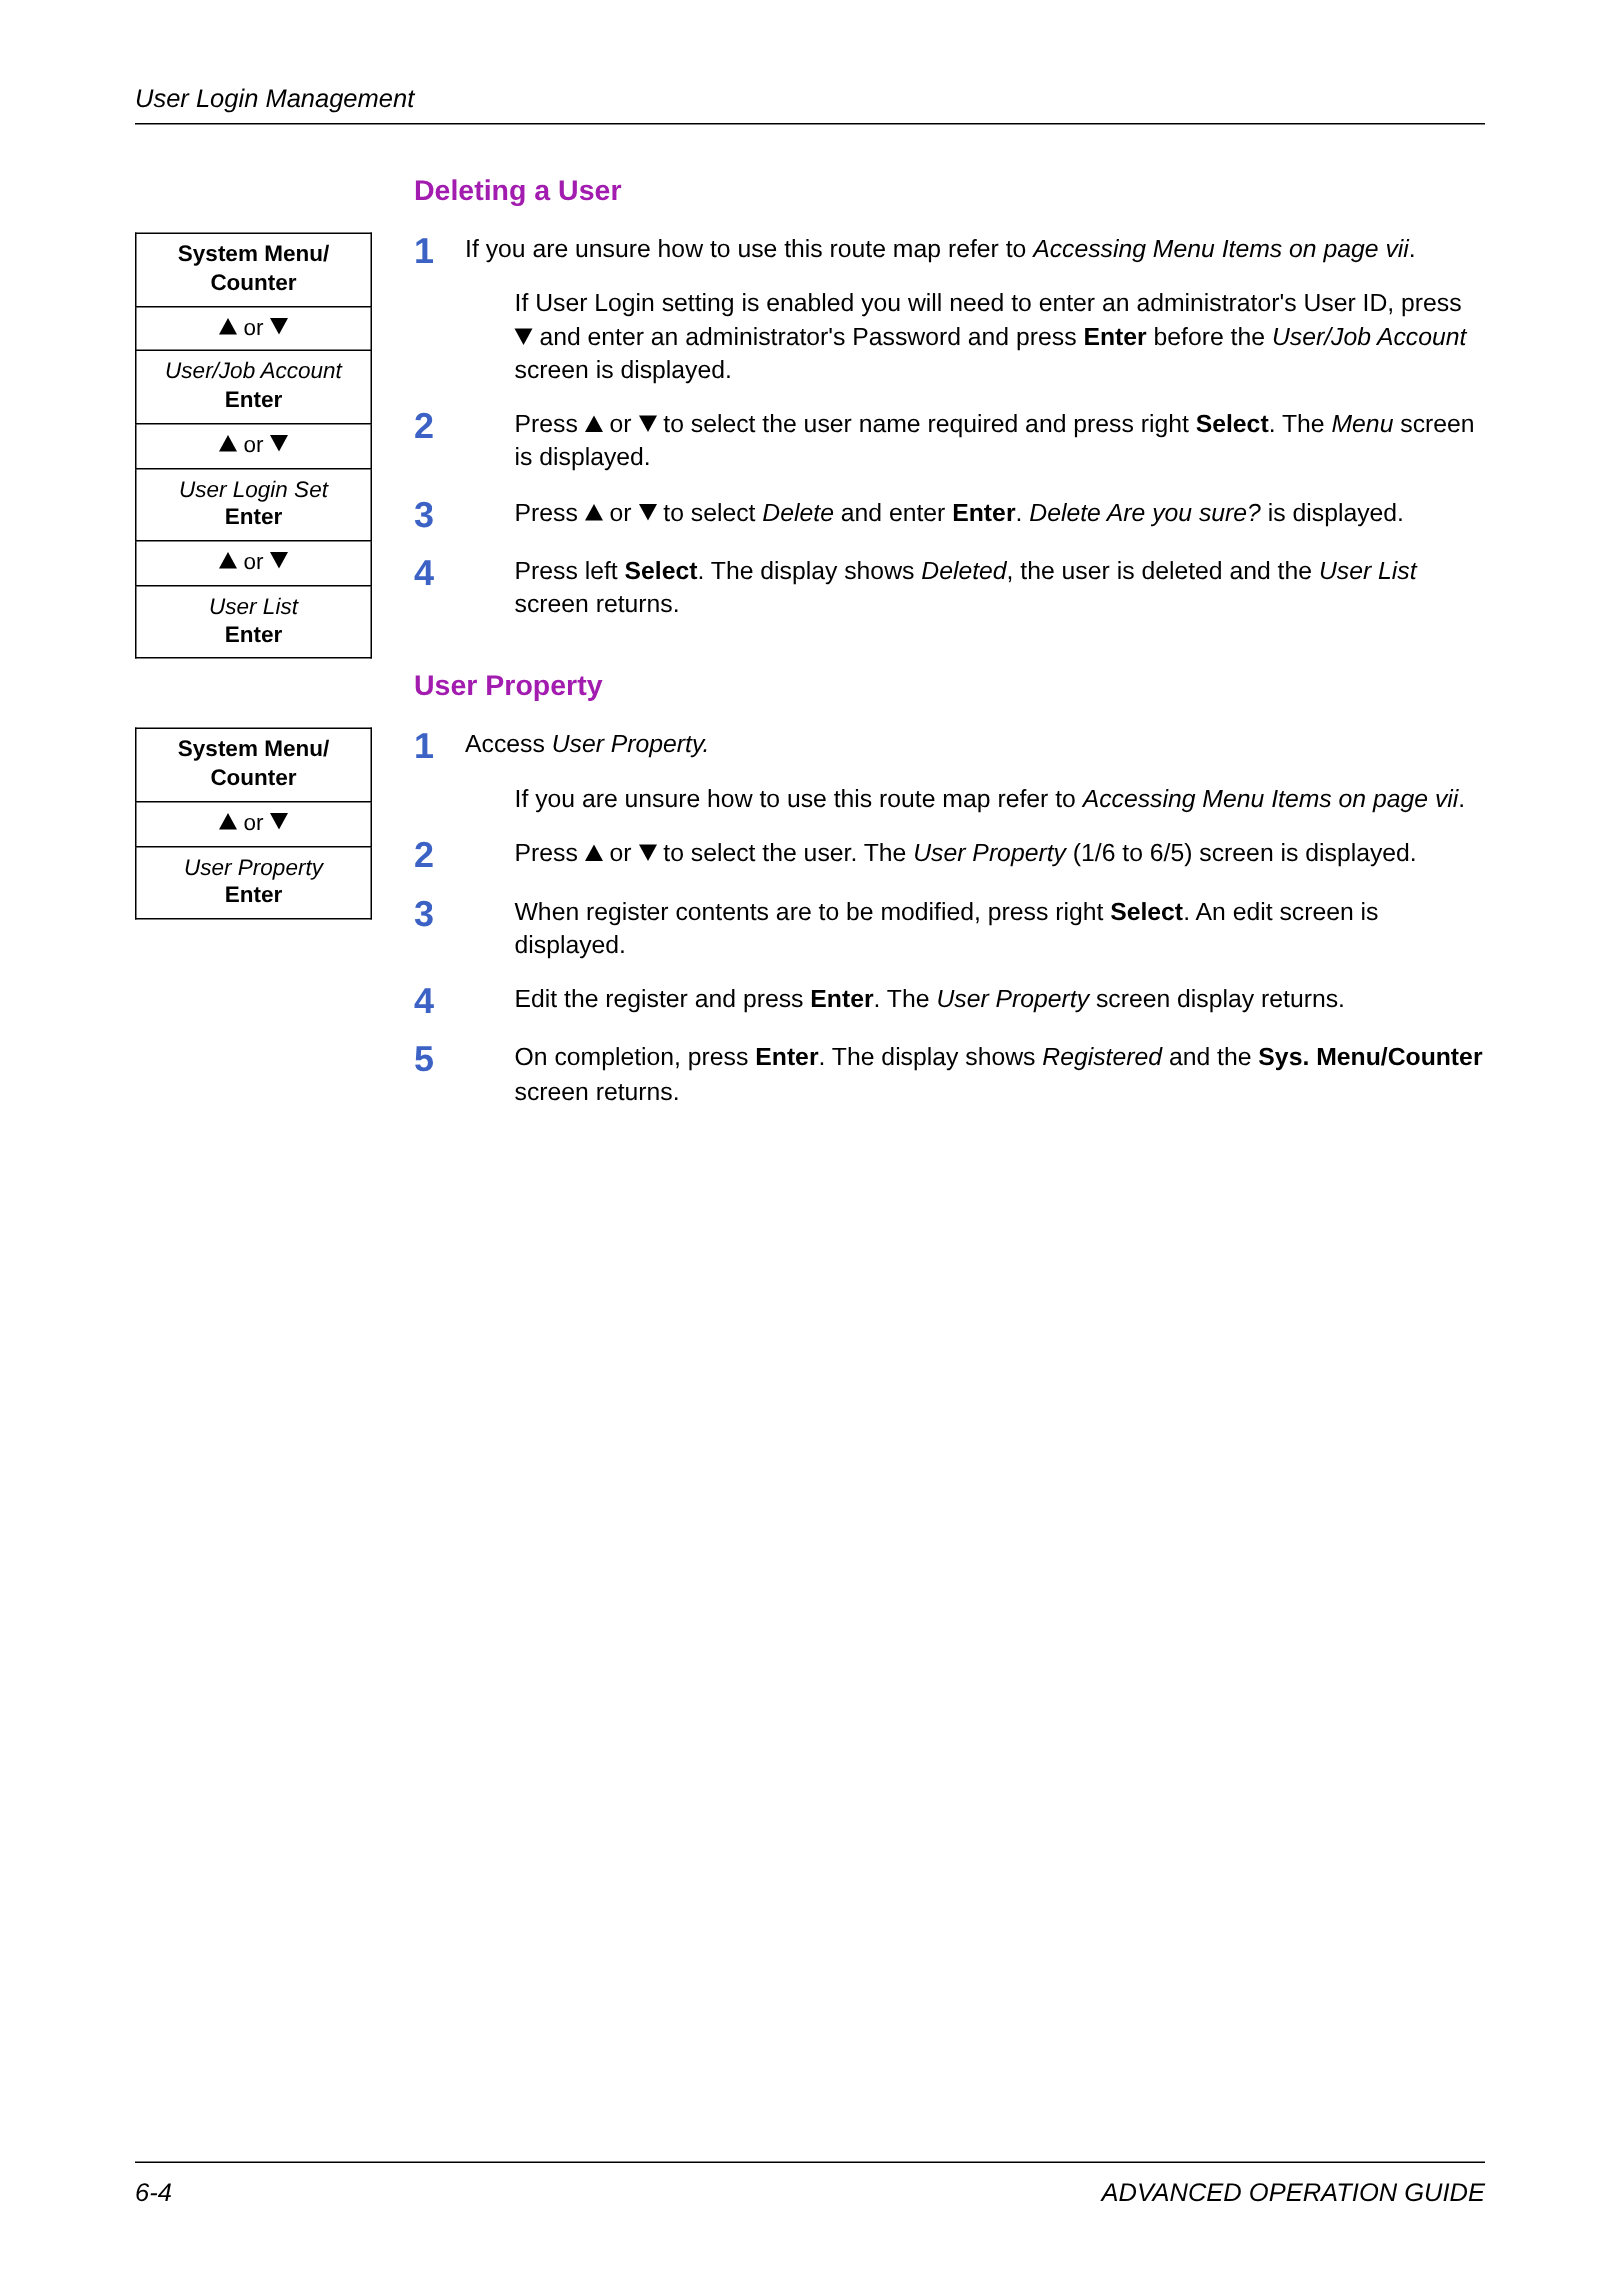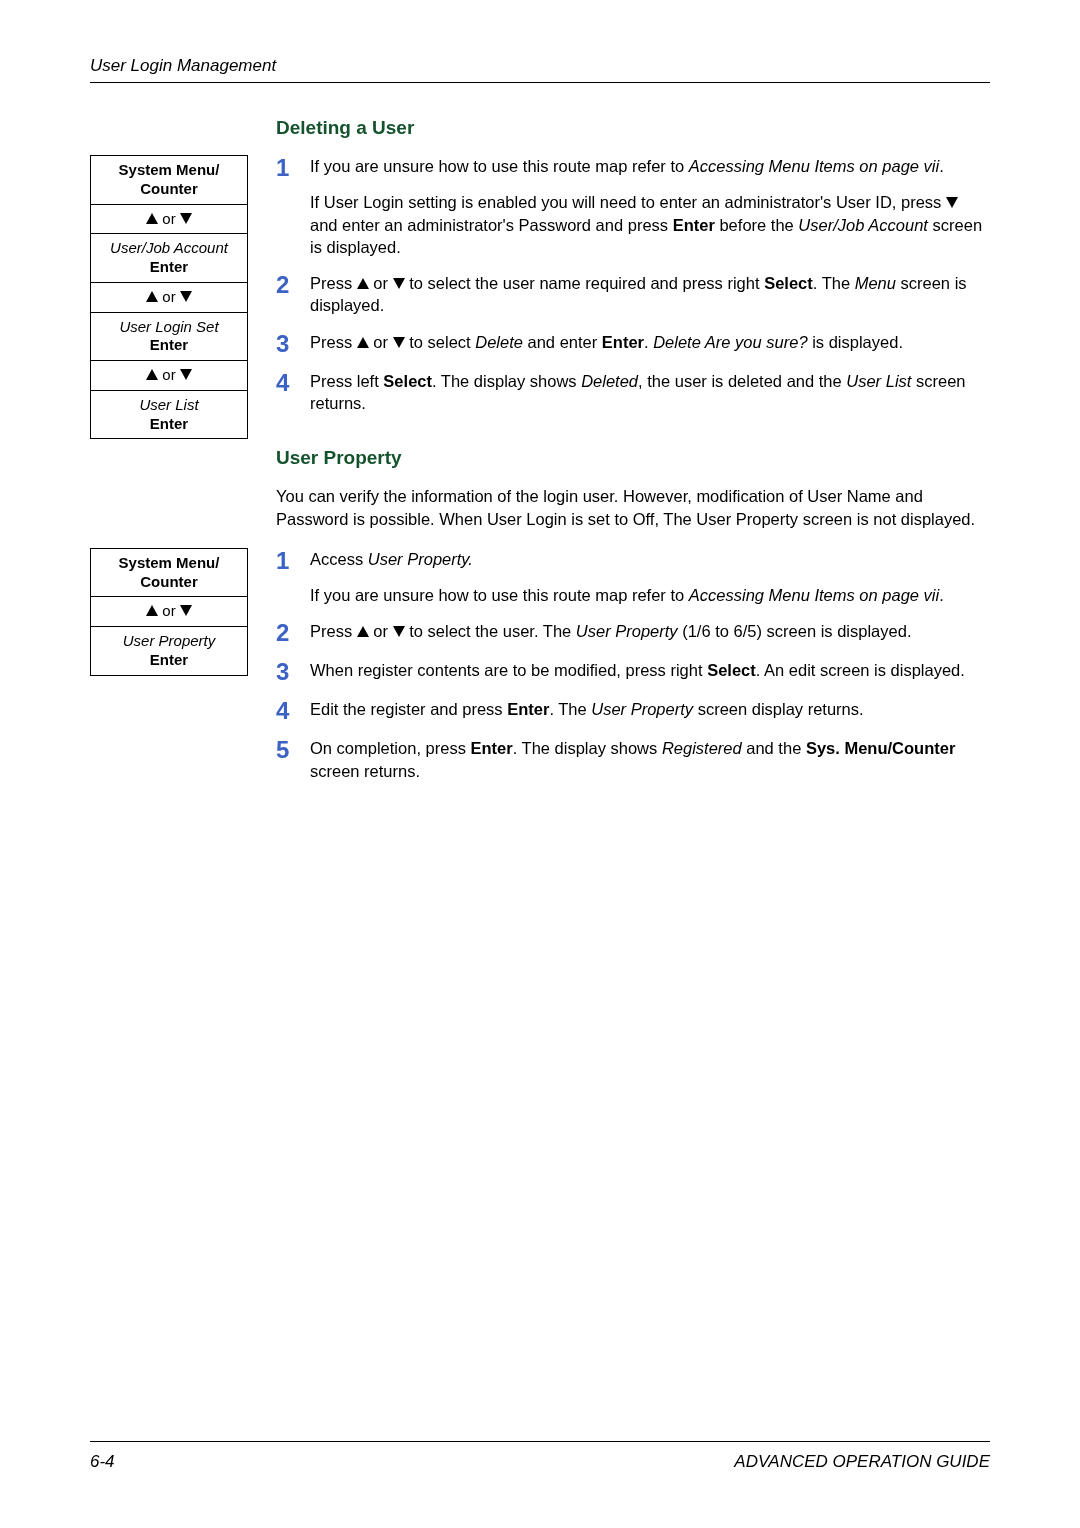--- a/index.html
+++ b/index.html
@@ -3,32 +3,32 @@
 <meta charset="utf-8">
 <style>
   * { box-sizing: border-box; margin: 0; padding: 0; }
   html, body { width: 1080px; height: 1528px; background: #fff; font-family: Arial, Helvetica, sans-serif; color: #000; }
   .page { position: relative; width: 1080px; height: 1528px; padding: 56px 90px 50px 90px; }
   .running-head { font-style: italic; font-size: 17px; margin-bottom: 6px; }
   .hr-top { border: none; border-top: 1.5px solid #000; margin-bottom: 34px; }
   .content-row { display: flex; align-items: flex-start; }
   .sidebar-col { width: 158px; flex: 0 0 158px; margin-right: 28px; }
   .main-col { flex: 1 1 auto; }
-  .section-title { color: #14532d; font-weight: bold; font-size: 19px; margin-bottom: 16px; }
+  .section-title { color: #a21caf; font-weight: bold; font-size: 19px; margin-bottom: 16px; }
   .intro-para { font-size: 16.5px; line-height: 1.35; margin-bottom: 18px; }
   .route-table { border: 1px solid #eab308; border-collapse: collapse; width: 158px; }
   .route-table td { border: 1px solid #000; padding: 5px 4px; text-align: center; font-size: 15px; line-height: 1.25; }
   .rt-bold { font-weight: bold; }
   .rt-italic { font-style: italic; }
   .step-list { list-style: none; }
   .step-item { display: flex; align-items: flex-start; margin-bottom: 14px; }
   .step-num { color: #3b62c4; font-weight: bold; font-size: 24px; width: 34px; flex: 0 0 34px; line-height: 1; padding-top: 1px; }
   .step-body { flex: 1 1 auto; font-size: 16.5px; line-height: 1.35; }
   .step-body p { margin-bottom: 14px; }
-  .step-body p:last-child { margin-bottom: 0; }
+  .step-body p:last-child { margin-bottom: 0; margin-left: 33px; }
   .arrow-up, .arrow-down { display: inline-block; width: 0; height: 0; border-left: 6px solid transparent; border-right: 6px solid transparent; vertical-align: 0; }
   .arrow-up { border-bottom: 11px solid #000; }
   .arrow-down { border-top: 11px solid #000; }
   .footer { position: absolute; left: 90px; right: 90px; bottom: 56px; }
   .hr-bottom { border: none; border-top: 1.5px solid #000; margin-bottom: 10px; }
   .footer-row { display: flex; justify-content: space-between; font-size: 17px; font-style: italic; }
   .footer-right { text-transform: uppercase; font-style: italic; }
 </style>
 </head>
 <body>
@@ -121,21 +121,20 @@
 
       </ol>
     </div>
   </div>
 
   <div style="height:8px"></div>
   <div class="content-row">
     <div class="sidebar-col"></div>
     <div class="main-col">
       <div class="section-title">User Property</div>
-      <p class="intro-para">You can verify the information of the login user. However, modification of User Name and Password is possible. When User Login is set to Off, The User Property screen is not displayed.</p>
     </div>
   </div>
 
   <div class="content-row">
     <div class="sidebar-col">
       <table class="route-table">
         <tbody>
             <tr>
               <td>
           <span class="rt-bold">System Menu/</span><br>

